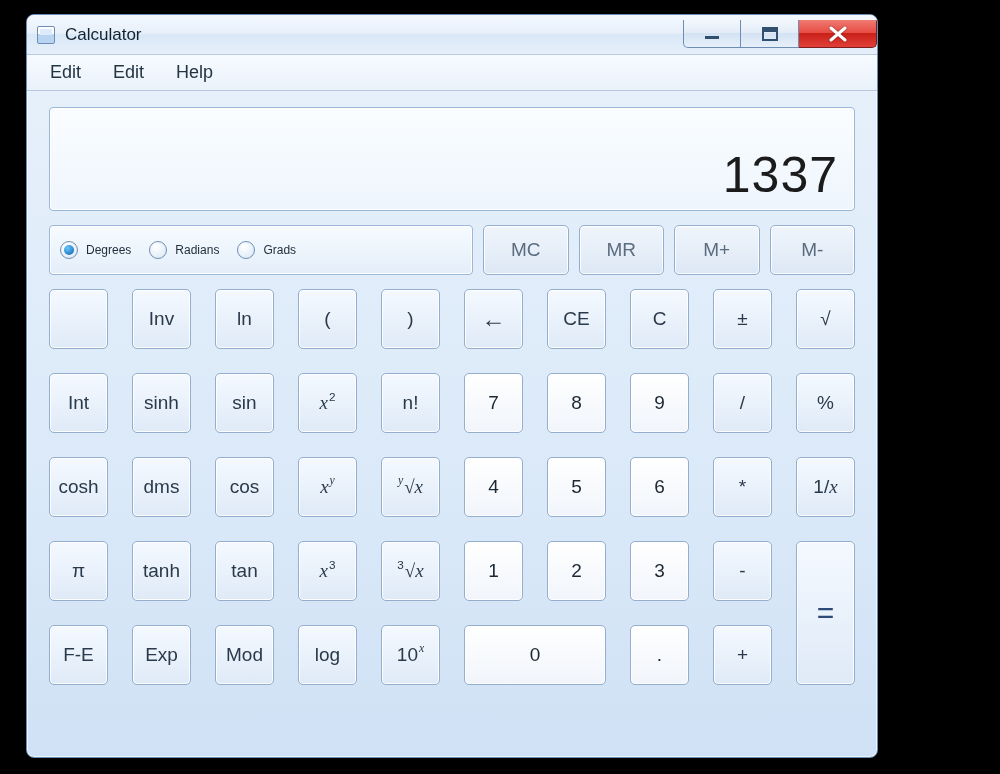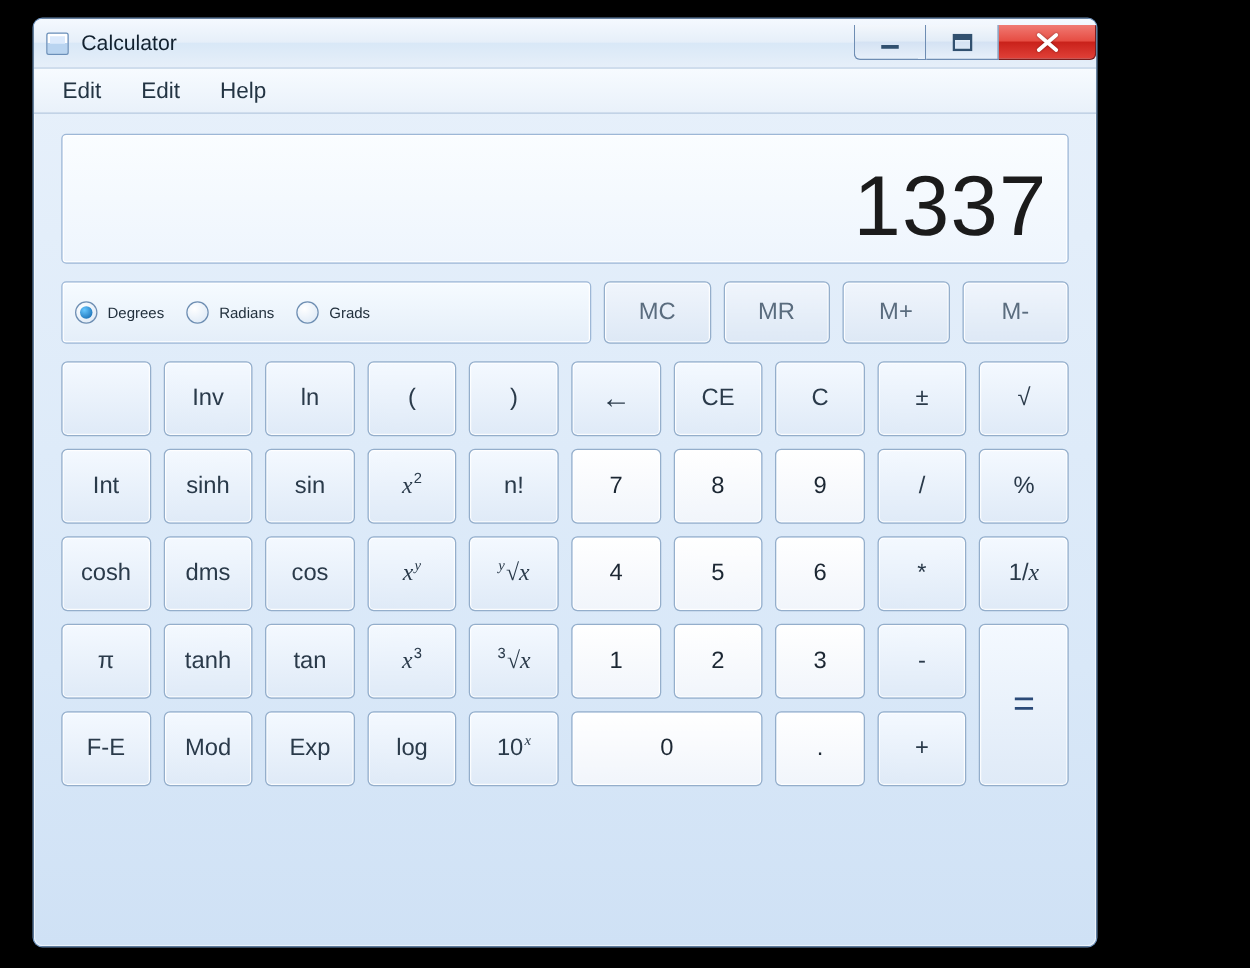--- a/index.html
+++ b/index.html
@@ -54,21 +54,21 @@
 
   
   .client{padding:16px 22px 20px 22px;}
   .display{
     height:104px;border:1px solid #9db7d6;border-radius:4px;
     background:linear-gradient(to bottom,#fafdff 0%,#eef5fd 100%);
     display:flex;align-items:flex-end;justify-content:flex-end;
     padding:6px 16px 6px 16px;margin-bottom:14px;
     box-shadow:inset 0 0 0 1px #fff;
   }
-  .display-value{font-size:68px;color:#1b1b1b;font-weight:400;letter-spacing:1px;}
+  .display-value{font-size:50px;color:#1b1b1b;font-weight:400;letter-spacing:1px;}
 
   
   .moderow{display:flex;gap:10px;margin-bottom:14px;align-items:stretch;}
   .mode-panel{
     flex:0 0 auto;width:424px;height:50px;border:1px solid #9db7d6;border-radius:4px;
     background:linear-gradient(to bottom,#f6fbff 0%,#e4eef9 100%);
     display:flex;align-items:center;padding:0 10px;gap:18px;
     box-shadow:inset 0 0 0 1px #fff;
   }
   .radio{display:flex;align-items:center;gap:8px;font-size:12px;color:#22303d;}
@@ -97,21 +97,21 @@
 
   .sup{font-size:.62em;position:relative;top:-.55em;margin-left:1px;}
   .presup{font-size:.62em;position:relative;top:-.55em;margin-right:1px;}
   .ital{font-style:italic;font-family:"Cambria Math","Times New Roman",serif;}
 
   
   .keypad{
     display:grid;
     grid-template-columns:repeat(10,1fr);
     grid-auto-rows:60px;
-    gap:10px;
+    gap:24px;
   }
 
   
   .span2c{grid-column:span 2;}
   .span2r{grid-row:span 2;}
   .eq{font-size:30px;color:#2b4a78;}
 
   
 </style>
 </head>
@@ -236,22 +236,22 @@
           <span class="presup">3</span>
             <span class="ital">√x</span>
         </div>
         <div class="btn white">1</div>
         <div class="btn white">2</div>
         <div class="btn white">3</div>
         <div class="btn">-</div>
         <div class="btn span2r eq">=</div>
 
         <div class="btn">F-E</div>
+        <div class="btn">Exp</div>
         <div class="btn">Mod</div>
-        <div class="btn">Exp</div>
         <div class="btn">log</div>
         <div class="btn">
           <span>10</span>
             <span class="sup ital">x</span>
         </div>
         <div class="btn white span2c">0</div>
         <div class="btn white">.</div>
         <div class="btn">+</div>
       </div>
 

